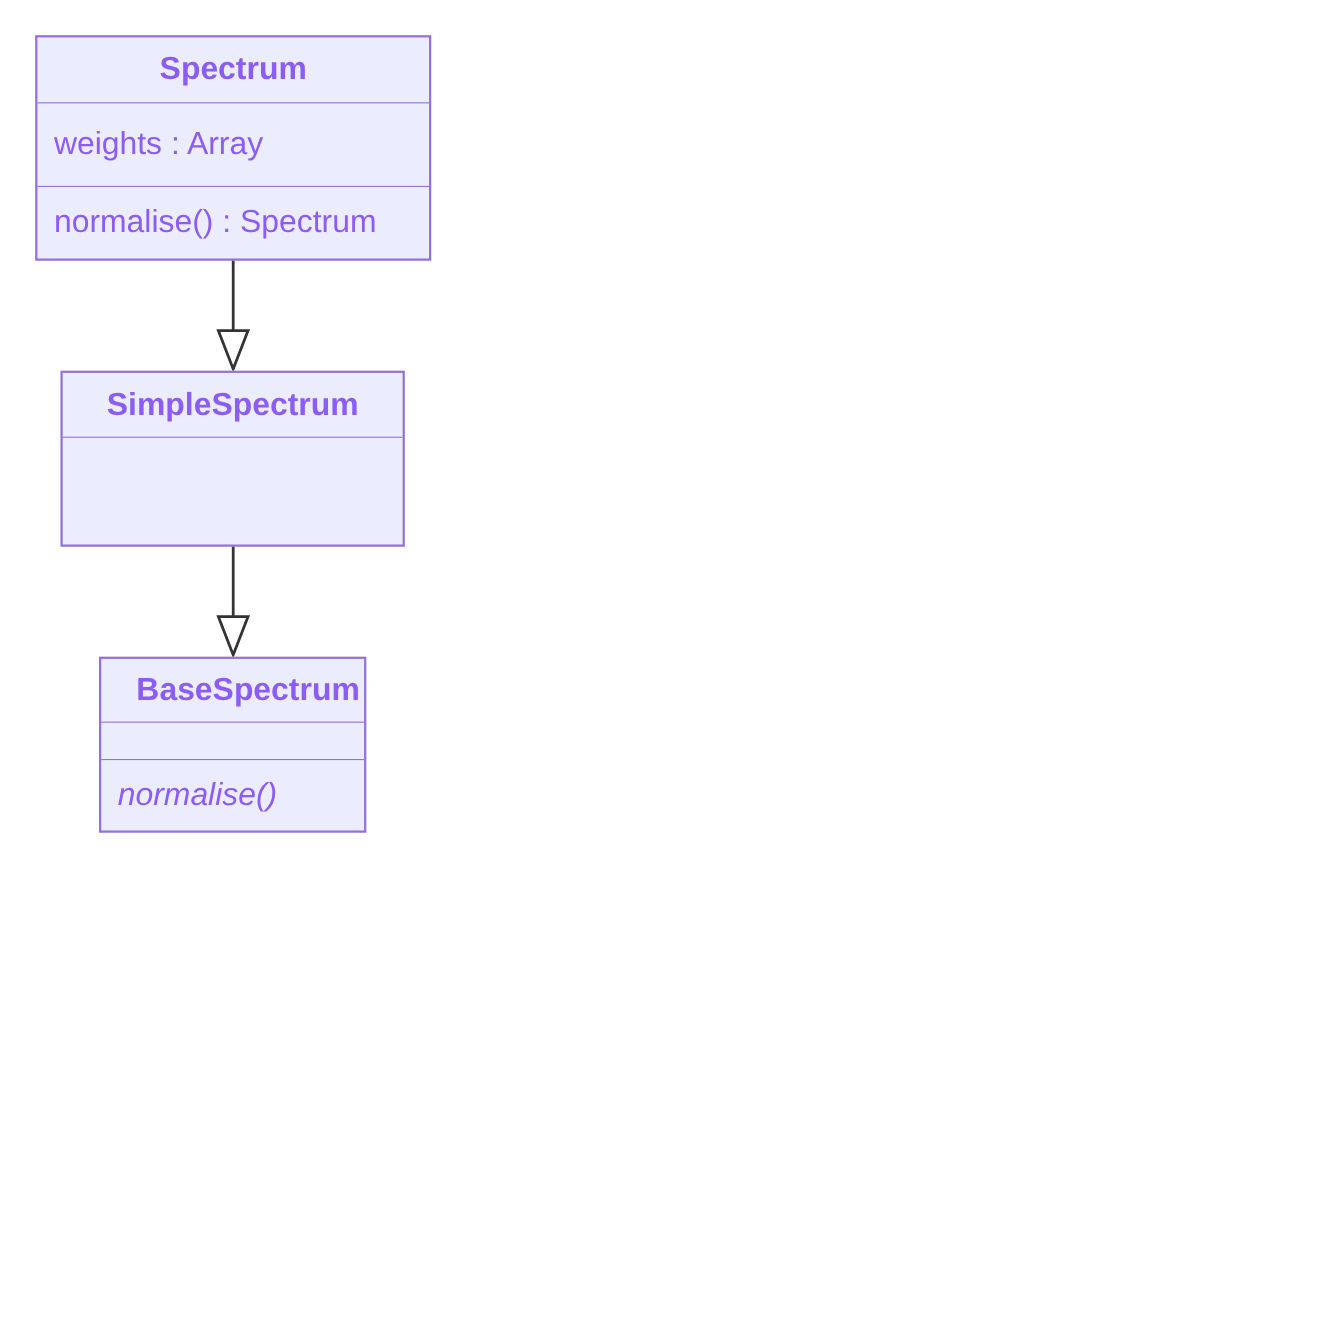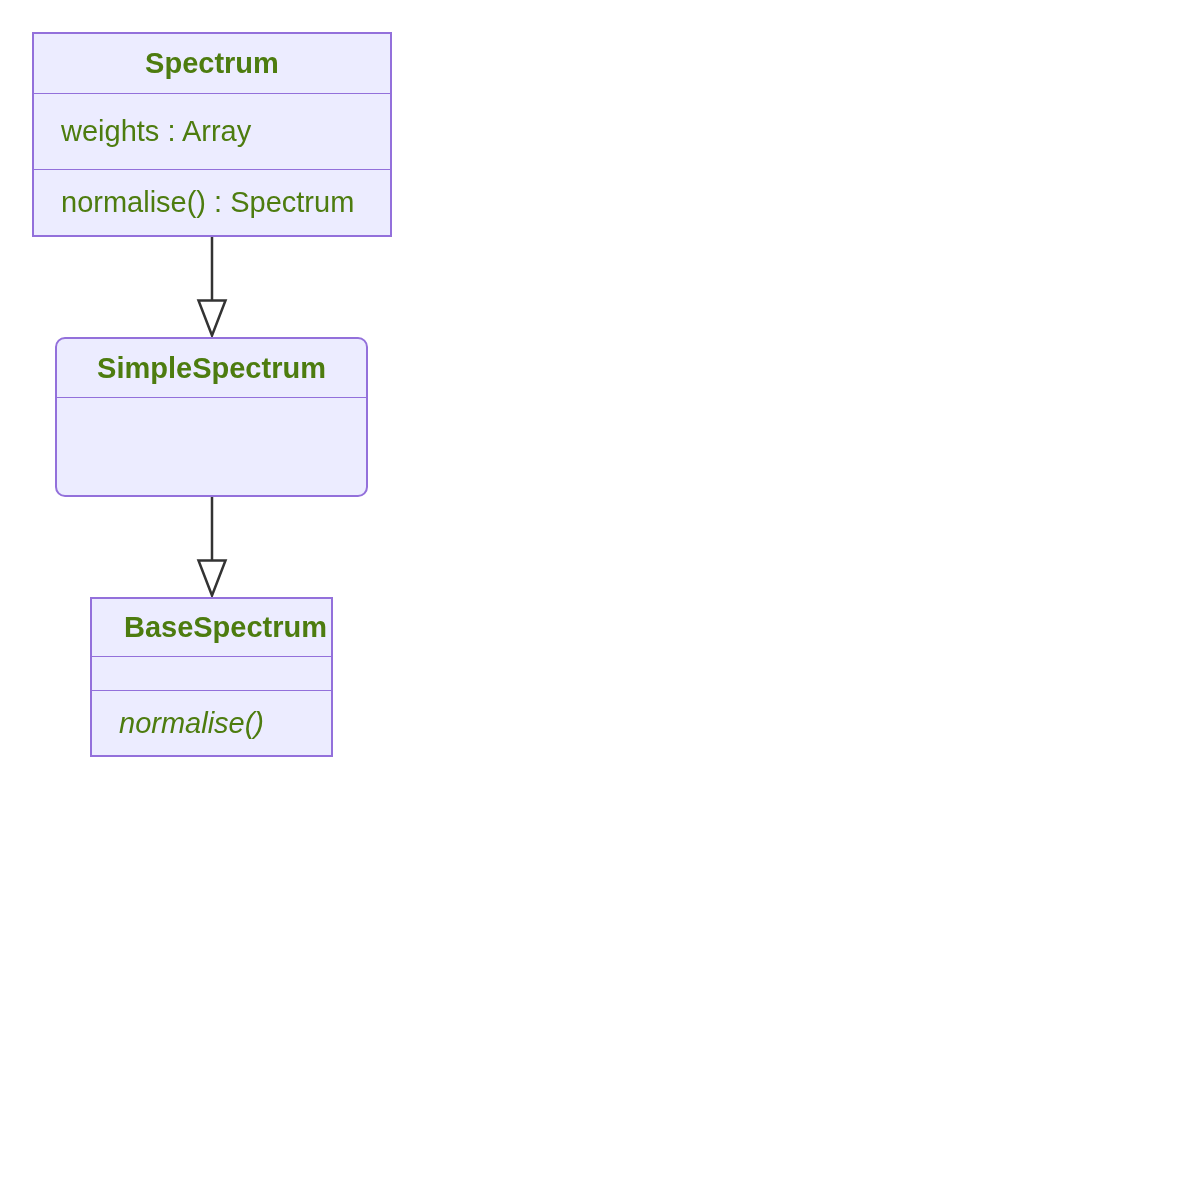--- a/index.html
+++ b/index.html
@@ -16,56 +16,56 @@
   .diagram-canvas {
     position: relative;
     width: 1200px;
     height: 1200px;
   }
   .uml-class {
     position: absolute;
     box-sizing: border-box;
     background: #ECECFF;
     border: 2px solid #9370DB;
-    color: #4d7c0f;
+    color: #8b5cf6;
     font-size: 29px;
     display: flex;
     flex-direction: column;
   }
   .uml-class .title-row {
     display: flex;
     align-items: center;
     justify-content: center;
     font-weight: bold;
     box-sizing: border-box;
   }
   .uml-class .member-row {
     display: flex;
     align-items: center;
-    padding-left: 27px;
+    padding-left: 15px;
     box-sizing: border-box;
     border-top: 1.5px solid #9370DB;
   }
   .uml-class .member-row.empty {
     padding-left: 0;
   }
   .uml-class .member-row.abstract {
     font-style: italic;
   }
   .edge-svg {
     position: absolute;
     overflow: visible;
   }
   
   #class-spectrum        { left: 32px;  top: 32px;  width: 360px; height: 205px; }
   #class-spectrum .title-row   { height: 59px; }
   #class-spectrum .attr-row    { height: 76px; }
   #class-spectrum .method-row  { flex: 1; }
 
-  #class-simplespectrum  { left: 55px;  top: 337px; width: 313px; height: 160px; border-radius: 10px; }
+  #class-simplespectrum  { left: 55px;  top: 337px; width: 313px; height: 160px; }
   #class-simplespectrum .title-row  { height: 58px; }
   #class-simplespectrum .attr-row   { height: 78px; }
   #class-simplespectrum .method-row { flex: 1; }
 
   #class-basespectrum    { left: 90px;  top: 597px; width: 243px; height: 160px; }
   #class-basespectrum .title-row  { height: 57px; margin-left: 28px; }
   #class-basespectrum .attr-row   { height: 34px; }
   #class-basespectrum .method-row { flex: 1; }
 
   #edge-spectrum-simplespectrum { left: 195px; top: 237px; }

